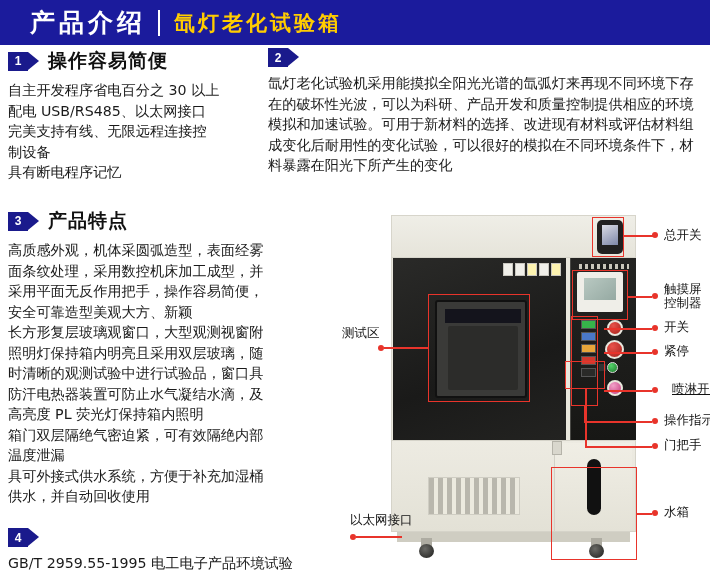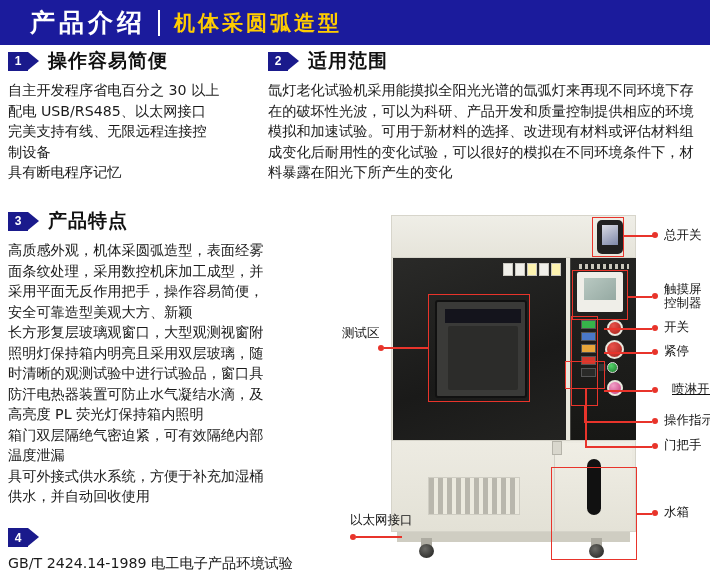--- a/index.html
+++ b/index.html
@@ -221,41 +221,40 @@
   }
 </style>
 </head>
 <body>
 
 <div class="page">
 
   <div class="header">
     <div class="header-title">产品介绍</div>
     <div class="header-divider"></div>
-    <div class="header-subtitle">机体采圆弧造型</div>
+    <div class="header-subtitle">氙灯老化试验箱</div>
   </div>
 
   <div id="sec1">
     <div class="sec-head">
       <div class="badge">1</div>
       <div class="sec-title">操作容易简便</div>
     </div>
     <div class="sec-body body-text">
       <p>自主开发程序省电百分之 30 以上</p>
       <p>配电 USB/RS485、以太网接口</p>
       <p>完美支持有线、无限远程连接控</p>
       <p>制设备</p>
       <p>具有断电程序记忆</p>
     </div>
   </div>
 
   <div id="sec2">
     <div class="sec-head">
       <div class="badge">2</div>
-      <div class="sec-title">适用范围</div>
     </div>
     <div class="sec-body body-text flow">
       <p>氙灯老化试验机采用能摸拟全阳光光谱的氙弧灯来再现不同环境下存在的破坏性光波，可以为科研、产品开发和质量控制提供相应的环境模拟和加速试验。可用于新材料的选择、改进现有材料或评估材料组成变化后耐用性的变化试验，可以很好的模拟在不同环境条件下，材料暴露在阳光下所产生的变化</p>
     </div>
   </div>
 
   <div id="sec3">
     <div class="sec-head">
       <div class="badge">3</div>
       <div class="sec-title">产品特点</div>
@@ -275,21 +274,21 @@
       <p>具可外接式供水系统，方便于补充加湿桶</p>
       <p>供水，并自动回收使用</p>
     </div>
   </div>
 
   <div id="sec4">
     <div class="sec-head">
       <div class="badge">4</div>
     </div>
     <div class="sec-body body-text">
-      <p>GB/T 2424.14-1989 电工电子产品环境试验</p>
+      <p>GB/T 2959.55-1995 电工电子产品环境试验</p>
     </div>
   </div>
 
   <div id="photo">
 
     <div class="cab">
       <div class="cab-top">
         <div class="main-sw">
           <div class="main-sw-inner"></div>
         </div>

